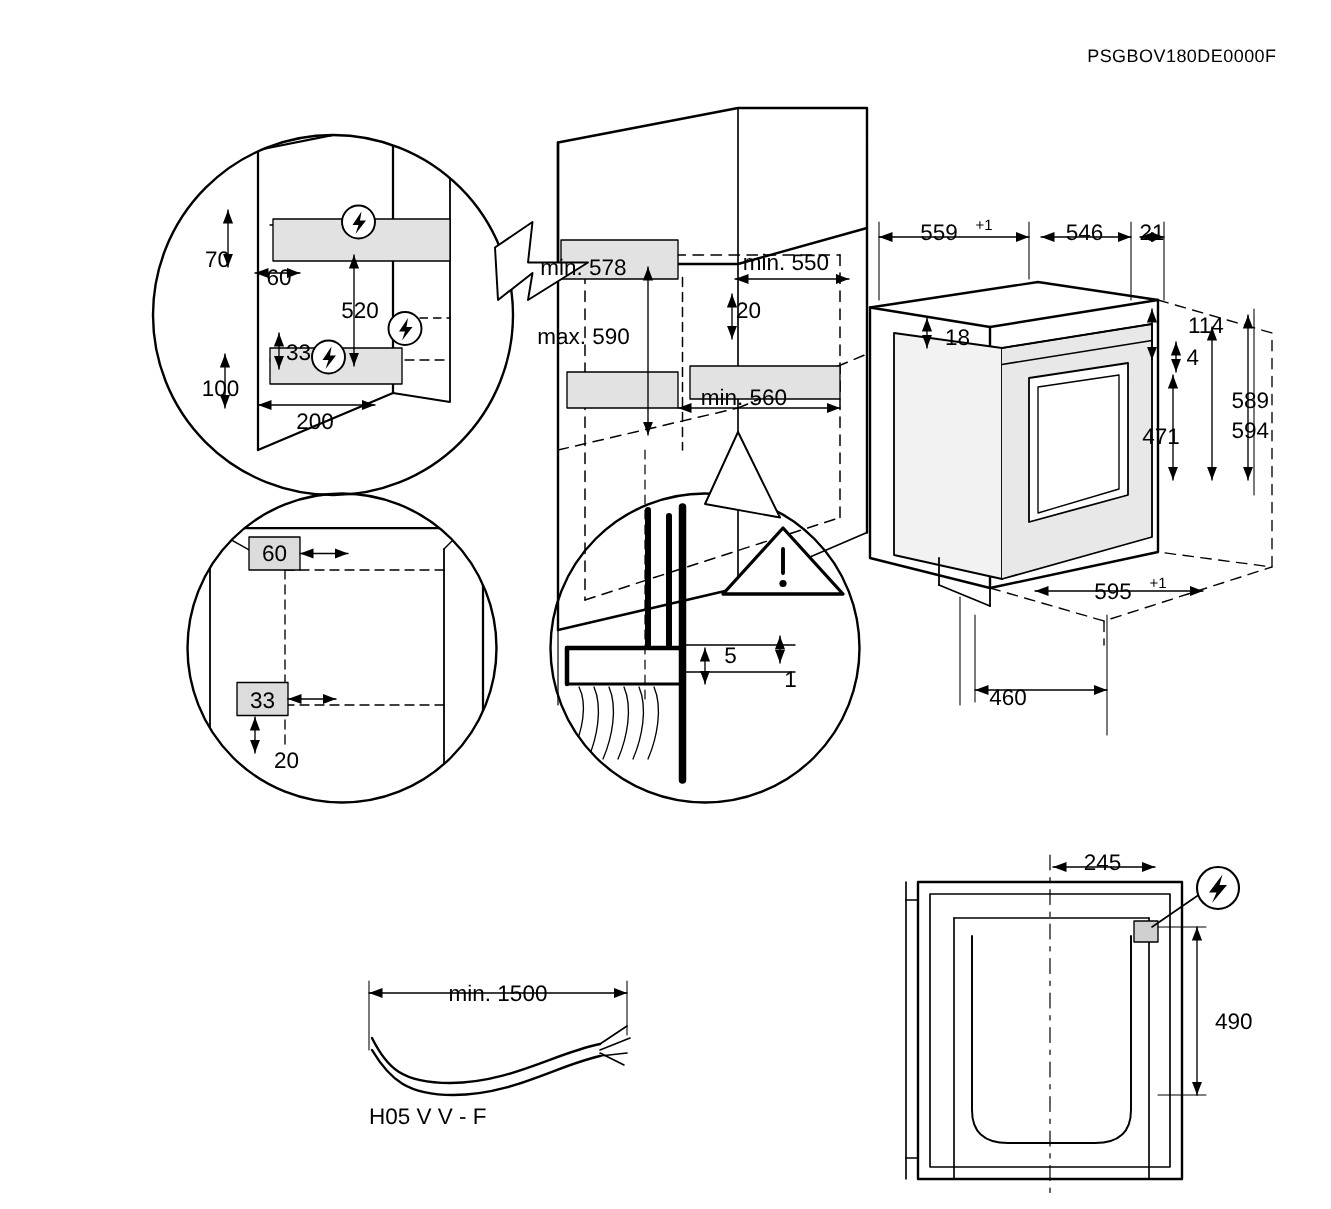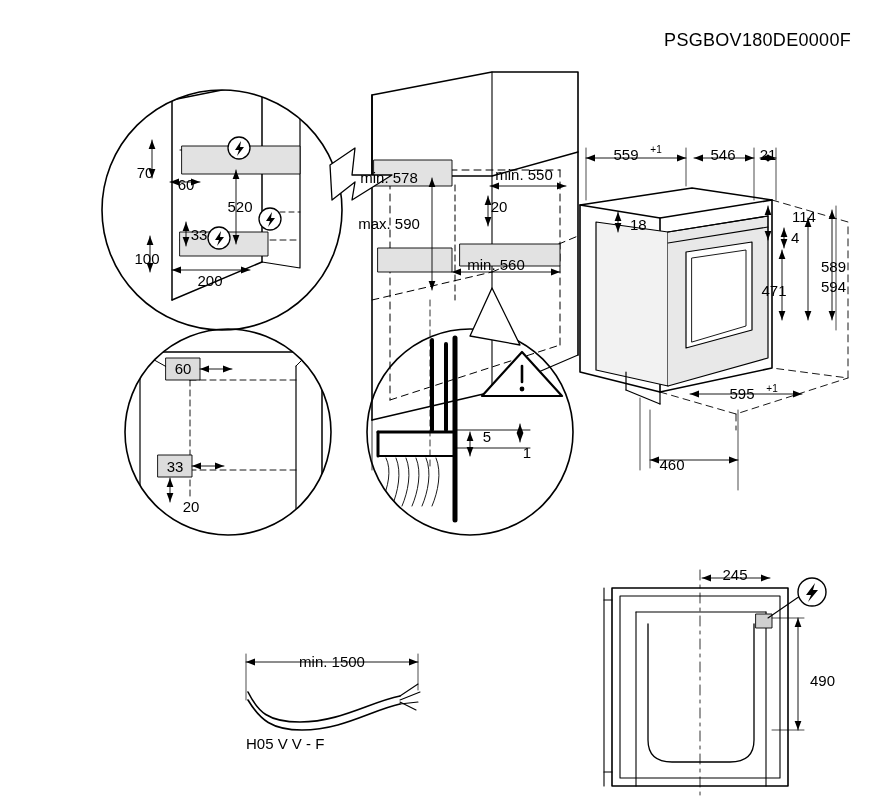--- a/index.html
+++ b/index.html
@@ -22,21 +22,21 @@
   }
   #diagram-svg {
     position: absolute;
     left: 0;
     top: 0;
   }
   .doc-code {
     position: absolute;
     right: 36px;
     top: 30px;
-    font-size: 18px;
+    font-size: 12px;
     letter-spacing: 0.3px;
     white-space: nowrap;
   }
   text {
     font-family: "Liberation Sans", sans-serif;
     fill: #000000;
   }
 </style>
 </head>
 <body>

